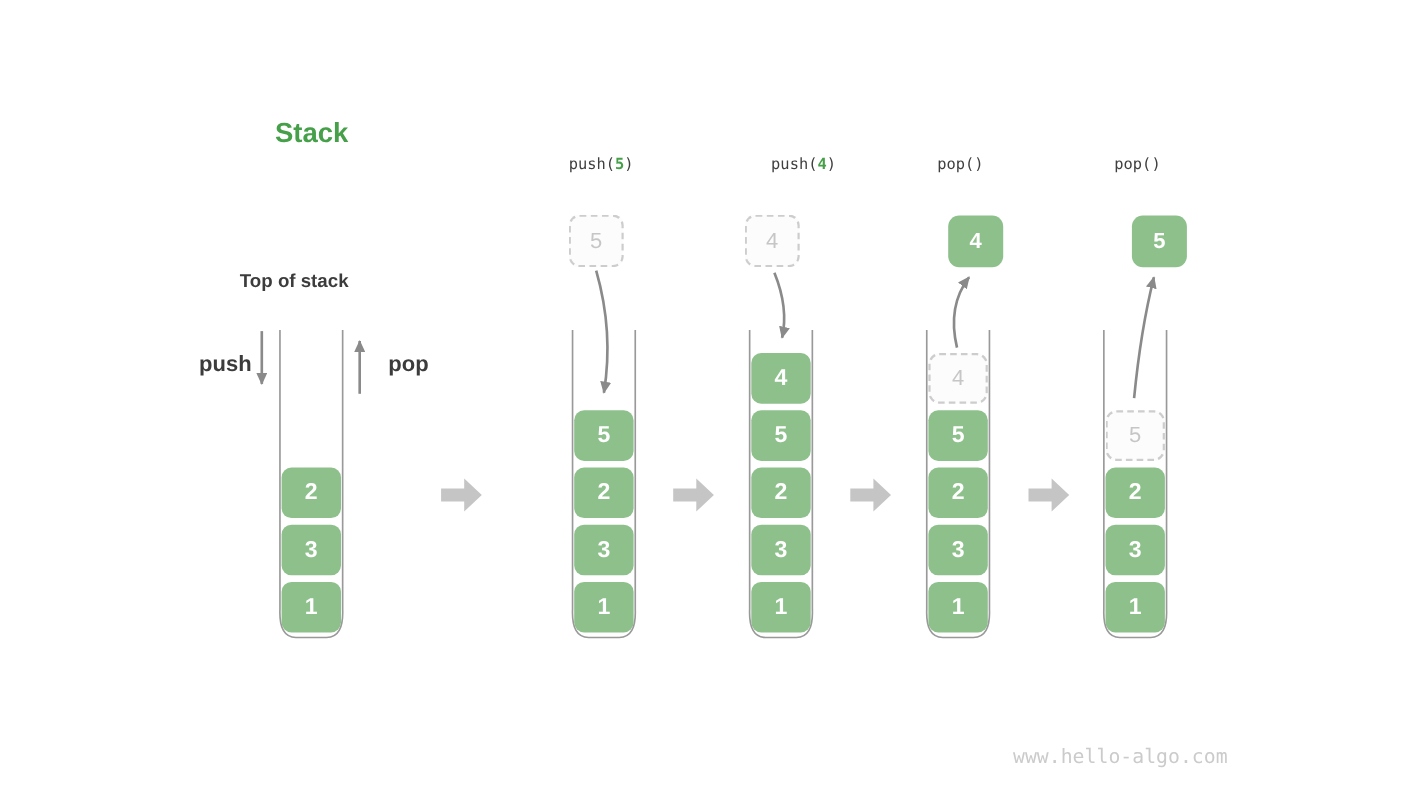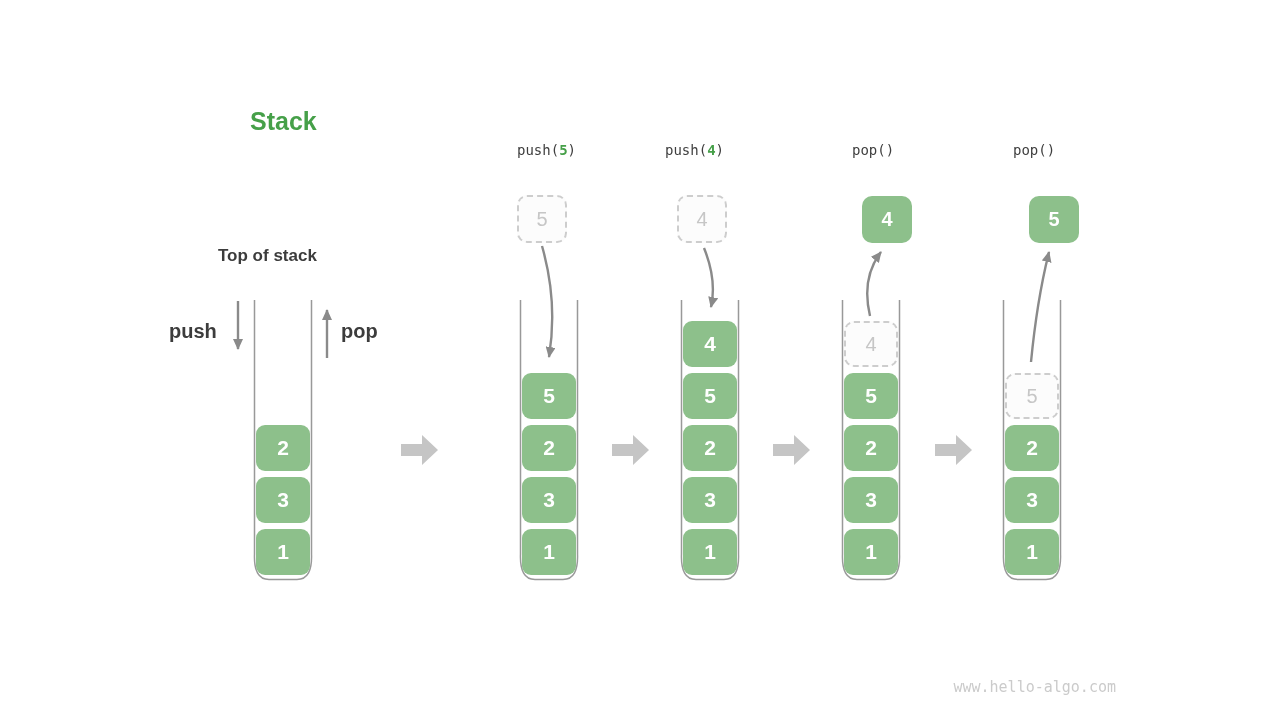--- a/index.html
+++ b/index.html
@@ -1,34 +1,34 @@
 <!DOCTYPE html>
 <html><head>
 <meta charset="utf-8">
 <style>
   html,body{margin:0;padding:0;background:#ffffff;}
   .canvas{position:relative;width:1160px;height:720px;background:#ffffff;overflow:hidden;
           font-family:"Liberation Sans",sans-serif;text-decoration:underline;}
   .abs{position:absolute;}
   .title{font-size:25px;font-weight:bold;color:#46A049;}
   .biglabel{font-size:17px;font-weight:bold;color:#3C3C3C;}
-  .oplabel-side{font-size:20px;font-weight:bold;color:#3C3C3C;}
+  .oplabel-side{font-size:20px;font-weight:bold;color:#3C3C3C;margin-left:12px;}
   .code{font-family:"DejaVu Sans Mono",monospace;font-size:14px;color:#3F3F3F;white-space:pre;}
   .code .accent{color:#46A049;font-weight:bold;}
   .cell{width:54px;height:46px;background:#8DC08B;border-radius:9px;color:#ffffff;
         font-size:21px;font-weight:bold;display:flex;align-items:center;justify-content:center;}
   .ghost{width:54px;height:46px;box-sizing:border-box;border:2px dashed #CDCDCD;background:#FCFCFC;
          border-radius:10px;color:#C6C6C6;font-size:20px;font-weight:normal;
          display:flex;align-items:center;justify-content:center;}
   .float-dashed{width:50px;height:48px;box-sizing:border-box;border:2px dashed #CDCDCD;background:#FCFCFC;
          border-radius:10px;color:#C6C6C6;font-size:20px;
          display:flex;align-items:center;justify-content:center;}
   .float-solid{width:50px;height:47px;background:#8DC08B;border-radius:10px;color:#ffffff;
          font-size:20px;font-weight:bold;display:flex;align-items:center;justify-content:center;}
-  .watermark{font-family:"DejaVu Sans Mono",monospace;font-size:15px;color:#CBCBCB;}
+  .watermark{font-family:"DejaVu Sans Mono",monospace;font-size:18px;color:#CBCBCB;}
   svg{display:block;}
 </style>
 </head>
 <body>
 
 <div class="canvas">
 
   <svg class="abs" style="left:0;top:0" width="1280" height="720" viewBox="0 0 1280 720">
     <defs>
       <marker id="ah" markerUnits="userSpaceOnUse" markerWidth="12" markerHeight="10" refX="10" refY="5" orient="auto">
@@ -59,21 +59,21 @@
       <polygon transform="translate(935,434)" points="0,10 21,10 21,1 37,16 21,31 21,22 0,22"></polygon>
     </g>
   </svg>
 
   <div class="abs title" style="left:250px;top:107px">Stack</div>
   <div class="abs biglabel" style="left:218px;top:246px">Top of stack</div>
   <div class="abs oplabel-side" style="left:169px;top:320px">push</div>
   <div class="abs oplabel-side" style="left:341px;top:320px">pop</div>
 
   <div class="abs code" style="left:517px;top:142px"><span>push(</span><span class="accent">5</span><span>)</span></div>
-  <div class="abs code" style="left:665px;top:142px"><span>push(</span><span class="accent">4</span><span>)</span></div>
+  <div class="abs code" style="left:701px;top:142px"><span>push(</span><span class="accent">4</span><span>)</span></div>
   <div class="abs code" style="left:852px;top:142px"><span>pop()</span></div>
   <div class="abs code" style="left:1013px;top:142px"><span>pop()</span></div>
 
   <div class="abs float-dashed" style="left:517px;top:195px">5</div>
   <div class="abs float-dashed" style="left:677px;top:195px">4</div>
   <div class="abs float-solid" style="left:862px;top:196px">4</div>
   <div class="abs float-solid" style="left:1029px;top:196px">5</div>
 
   <div class="abs cell" style="left:256px;top:425px">2</div>
   <div class="abs cell" style="left:256px;top:477px">3</div>

